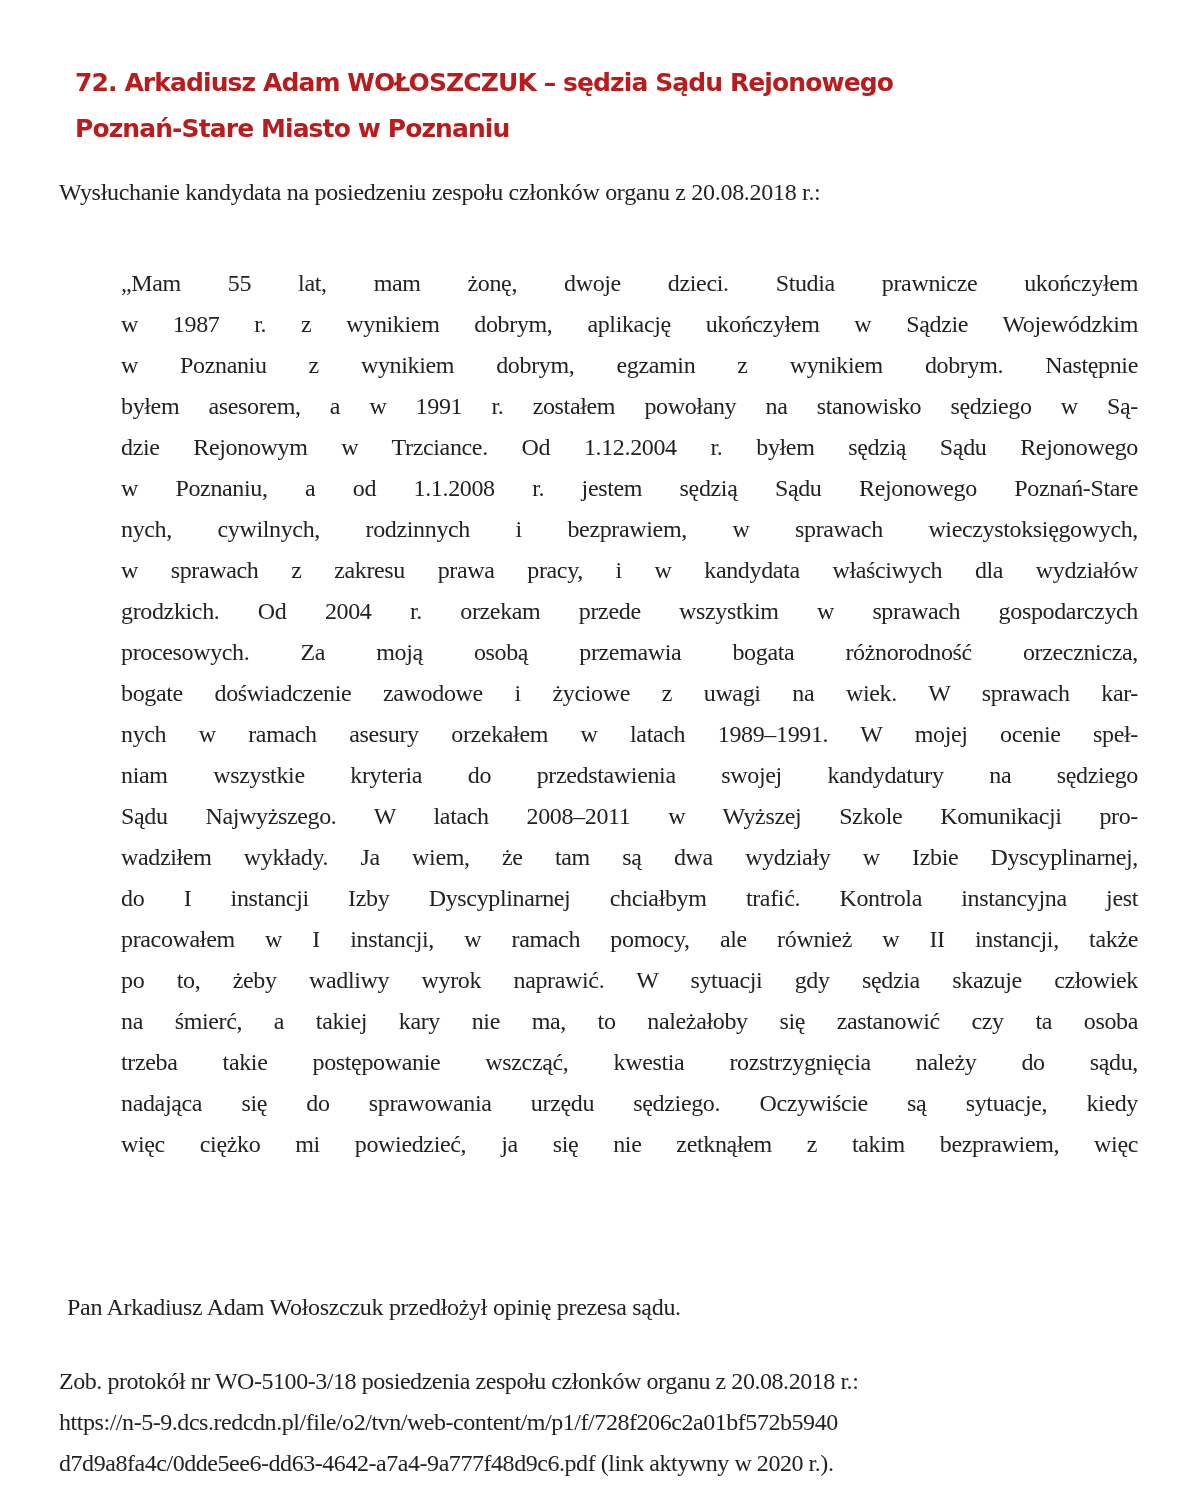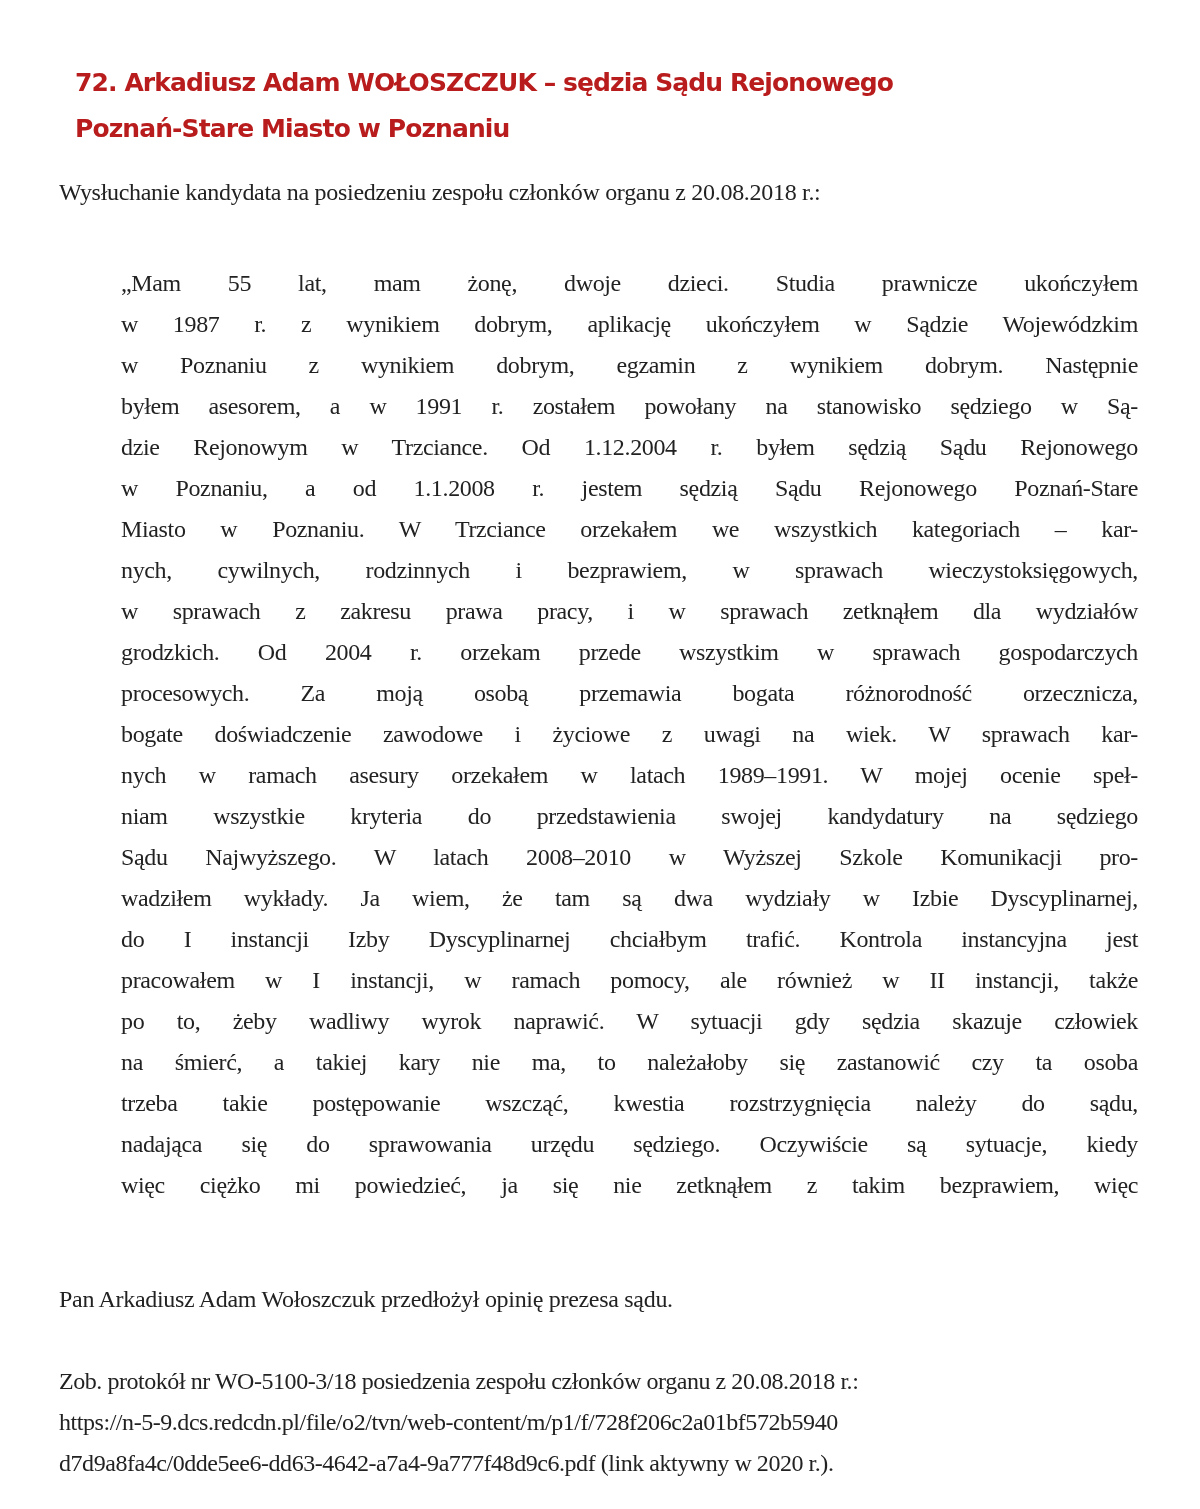--- a/index.html
+++ b/index.html
@@ -32,38 +32,37 @@
 
 <div class="intro serif">Wysłuchanie kandydata na posiedzeniu zespołu członków organu z 20.08.2018 r.:</div>
 
 <blockquote class="quote serif" style="margin:8px;">
   <span class="line">„Mam 55 lat, mam żonę, dwoje dzieci. Studia prawnicze ukończyłem</span>
   <span class="line">w 1987 r. z wynikiem dobrym, aplikację ukończyłem w Sądzie Wojewódzkim</span>
   <span class="line">w Poznaniu z wynikiem dobrym, egzamin z wynikiem dobrym. Następnie</span>
   <span class="line">byłem asesorem, a w 1991 r. zostałem powołany na stanowisko sędziego w Są-</span>
   <span class="line">dzie Rejonowym w Trzciance. Od 1.12.2004 r. byłem sędzią Sądu Rejonowego</span>
   <span class="line">w Poznaniu, a od 1.1.2008 r. jestem sędzią Sądu Rejonowego Poznań-Stare</span>
-  <span class="line">Miasto w Poznaniu. W Trzciance orzekałem we wszystkich kategoriach – kar-</span>
   <span class="line">nych, cywilnych, rodzinnych i bezprawiem, w sprawach wieczystoksięgowych,</span>
-  <span class="line">w sprawach z zakresu prawa pracy, i w sprawach zetknąłem dla wydziałów</span>
+  <span class="line">w sprawach z zakresu prawa pracy, i w kandydata właściwych dla wydziałów</span>
   <span class="line">grodzkich. Od 2004 r. orzekam przede wszystkim w sprawach gospodarczych</span>
   <span class="line">procesowych. Za moją osobą przemawia bogata różnorodność orzecznicza,</span>
   <span class="line">bogate doświadczenie zawodowe i życiowe z uwagi na wiek. W sprawach kar-</span>
   <span class="line">nych w ramach asesury orzekałem w latach 1989–1991. W mojej ocenie speł-</span>
   <span class="line">niam wszystkie kryteria do przedstawienia swojej kandydatury na sędziego</span>
-  <span class="line">Sądu Najwyższego. W latach 2008–2010 w Wyższej Szkole Komunikacji pro-</span>
+  <span class="line">Sądu Najwyższego. W latach 2008–2011 w Wyższej Szkole Komunikacji pro-</span>
   <span class="line">wadziłem wykłady. Ja wiem, że tam są dwa wydziały w Izbie Dyscyplinarnej,</span>
   <span class="line">do I instancji Izby Dyscyplinarnej chciałbym trafić. Kontrola instancyjna jest</span>
   <span class="line">pracowałem w I instancji, w ramach pomocy, ale również w II instancji, także</span>
   <span class="line">po to, żeby wadliwy wyrok naprawić. W sytuacji gdy sędzia skazuje człowiek</span>
   <span class="line">na śmierć, a takiej kary nie ma, to należałoby się zastanowić czy ta osoba</span>
   <span class="line">trzeba takie postępowanie wszcząć, kwestia rozstrzygnięcia należy do sądu,</span>
   <span class="line">nadająca się do sprawowania urzędu sędziego. Oczywiście są sytuacje, kiedy</span>
   <span class="line">więc ciężko mi powiedzieć, ja się nie zetknąłem z takim bezprawiem, więc</span>
 </blockquote>
 
-<p class="note serif" style="margin:0;">Pan Arkadiusz Adam Wołoszczuk przedłożył opinię prezesa sądu.</p>
+<p class="note serif" style="margin:8px;">Pan Arkadiusz Adam Wołoszczuk przedłożył opinię prezesa sądu.</p>
 
 <div class="ref serif">
   <span class="line">Zob. protokół nr WO-5100-3/18 posiedzenia zespołu członków organu z 20.08.2018 r.:</span>
   <span class="line">https://n-5-9.dcs.redcdn.pl/file/o2/tvn/web-content/m/p1/f/728f206c2a01bf572b5940</span>
   <span class="line">d7d9a8fa4c/0dde5ee6-dd63-4642-a7a4-9a777f48d9c6.pdf (link aktywny w 2020 r.).</span>
 </div>
 
 </body></html>

